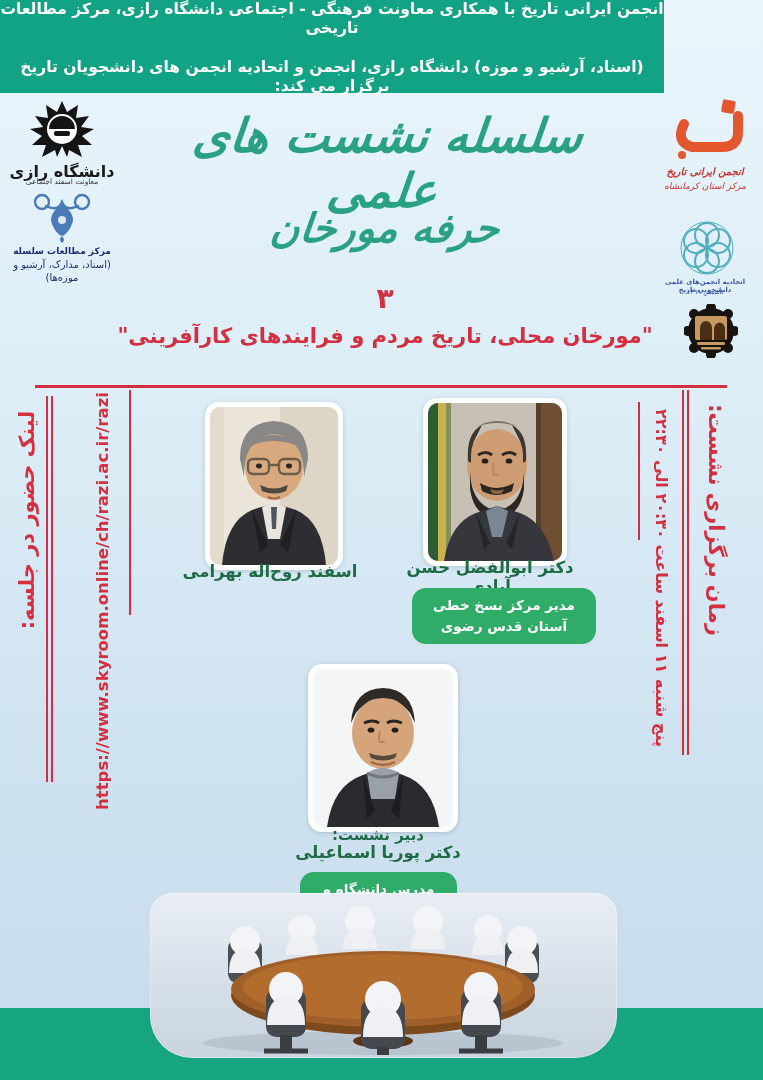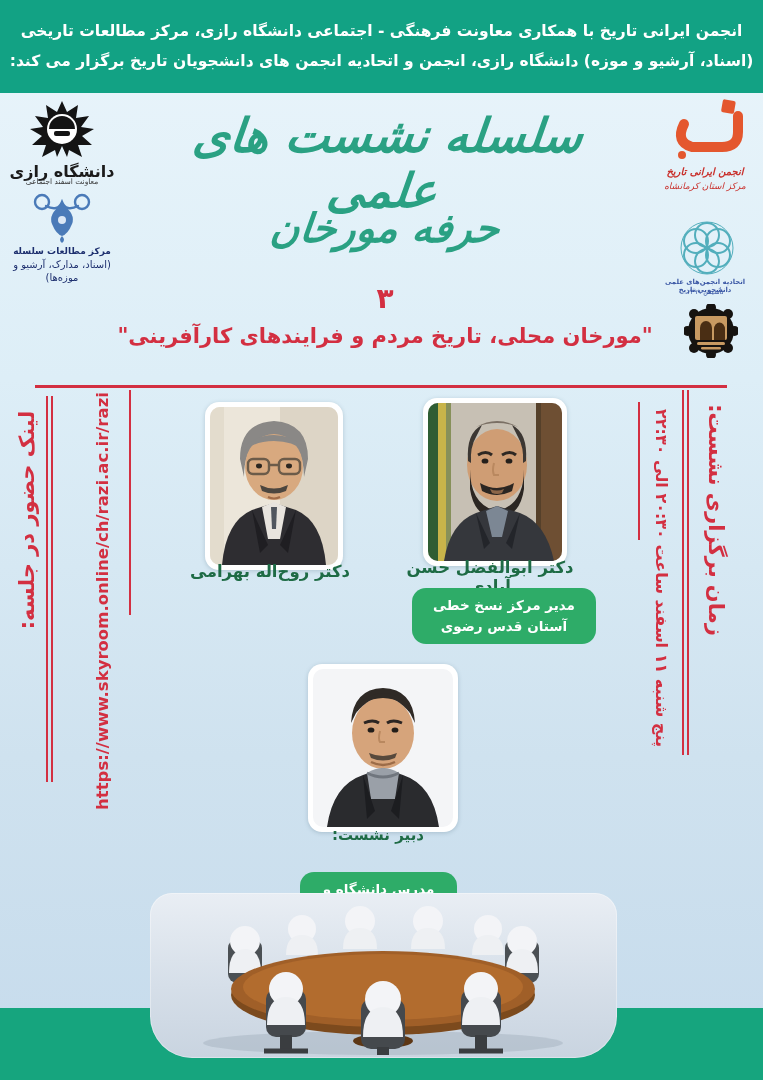--- a/index.html
+++ b/index.html
@@ -4,22 +4,22 @@
 <style>
   html,body{margin:0;padding:0;background:#9fb3c2;}
   *{box-sizing:border-box;}
   #poster{
     position:relative;width:763px;height:1080px;margin:0 auto;overflow:hidden;
     background:linear-gradient(180deg,#eaf5fb 0%,#ddeef7 35%,#cfe2ef 70%,#c6dbec 100%);
     font-family:"DejaVu Sans",sans-serif;
   }
   .abs{position:absolute;}
   
-  #header{left:0;top:0;width:763px;height:93px;background:#12a284;color:#fff;
-    display:flex;flex-direction:column;justify-content:center;gap:10px;text-align:center;}
+  #header{left:0;top:0;width:664px;height:93px;background:#12a284;color:#fff;
+    display:flex;flex-direction:column;gap:19px;text-align:center;}
   #header .hline{font-size:15.5px;font-weight:bold;direction:rtl;line-height:1.25;}
   
   .callig{color:#2aa183;font-weight:bold;font-style:italic;text-align:center;direction:rtl;
     transform:skewX(-6deg);}
   #title-line1{left:150px;top:108px;width:470px;font-size:47px;}
   #title-line2{left:200px;top:205px;width:370px;font-size:40px;}
   #session-number{left:330px;top:282px;width:110px;text-align:center;color:#d32f41;font-size:28px;font-weight:bold;}
   #topic{left:60px;top:324px;width:650px;text-align:center;color:#d32f41;font-size:21px;font-weight:bold;direction:rtl;}
   
   .rule-h{background:#d32f41;height:3px;}
@@ -189,21 +189,21 @@
       <ellipse cx="79" cy="59" rx="3" ry="2.4" fill="#2c2620"></ellipse>
       <path d="M50 78 Q64 85 78 78 L76 84 Q64 89 52 84 Z" fill="#4c463f"></path>
       <path d="M58 90 q6 3 12 0" stroke="#a06b47" stroke-width="2" fill="none"></path>
       <path d="M12 158 Q16 114 42 103 L64 96 L86 103 Q112 114 116 158 Z" fill="#2e2d31"></path>
       <path d="M52 100 L64 95 L76 100 L70 132 L58 132 Z" fill="#e8e4de"></path>
       <path d="M61 100 h6 l-1 22 h-4 Z" fill="#50555e"></path>
       <path d="M42 103 L58 138 L50 146 Z" fill="#1f1e22"></path>
       <path d="M86 103 L70 138 L78 146 Z" fill="#1f1e22"></path>
     </svg>
   </div>
-  <div class="abs person-name" style="left:182px;top:562px;width:176px;">دکتر روح‌اله بهرامی</div>
+  <div class="abs person-name" style="left:182px;top:562px;width:176px;">اسفند روح‌اله بهرامی</div>
 
   <div class="abs photo-frame" style="left:308px;top:664px;">
     <svg width="140" height="158" viewBox="0 0 140 158">
       <rect width="140" height="158" fill="#f4f5f7"></rect>
       <ellipse cx="70" cy="64" rx="31" ry="36" fill="#d6a47b"></ellipse>
       <path d="M38 54 Q40 20 70 19 Q100 20 102 54 L97 44 Q91 30 70 29 Q49 30 43 44 Z" fill="#2f2a26"></path>
       <path d="M43 44 Q56 28 70 28 Q84 28 97 44 L95 36 Q84 24 70 24 Q56 24 45 36 Z" fill="#2f2a26"></path>
       <path d="M51 54 q9 -4 15 0" stroke="#2b2522" stroke-width="3" fill="none"></path>
       <path d="M74 54 q6 -4 15 0" stroke="#2b2522" stroke-width="3" fill="none"></path>
       <ellipse cx="58" cy="61" rx="3.4" ry="2.6" fill="#221d19"></ellipse>
@@ -212,20 +212,21 @@
       <path d="M56 84 Q70 90 84 84 L82 89 Q70 94 58 89 Z" fill="#57493c"></path>
       <path d="M58 93 q12 6 24 0" stroke="#9c6c48" stroke-width="2.4" fill="none"></path>
       <path d="M14 158 Q20 116 50 106 L70 99 L90 106 Q120 116 126 158 Z" fill="#2a2b2e"></path>
       <path d="M54 104 Q70 94 86 104 L82 130 L58 130 Z" fill="#9aa0a8"></path>
       <path d="M54 104 Q70 112 86 104" stroke="#70767e" stroke-width="3" fill="none"></path>
       <path d="M50 106 L62 142 L54 150 Z" fill="#1c1d20"></path>
       <path d="M90 106 L78 142 L86 150 Z" fill="#1c1d20"></path>
     </svg>
   </div>
   <div id="moderator-label" class="abs" style="left:298px;top:826px;width:160px;">دبیر نشست:</div>
+  <div class="abs person-name" style="left:288px;top:843px;width:180px;">دکتر پوریا اسماعیلی</div>
   <div class="abs role-badge" style="left:300px;top:872px;width:157px;">مدرس دانشگاه و پژوهشگر تاریخ</div>
 
   <div id="footer-band" class="abs"></div>
   <div id="clipart-panel" class="abs">
     <svg width="467" height="165" viewBox="0 0 467 165">
       <ellipse cx="233" cy="150" rx="180" ry="12" fill="#aab6c2" opacity="0.55"></ellipse>
 
       <g fill="#eef0f3">
         <g>
             <circle cx="152" cy="36" r="14" fill="#f3f4f7"></circle>

